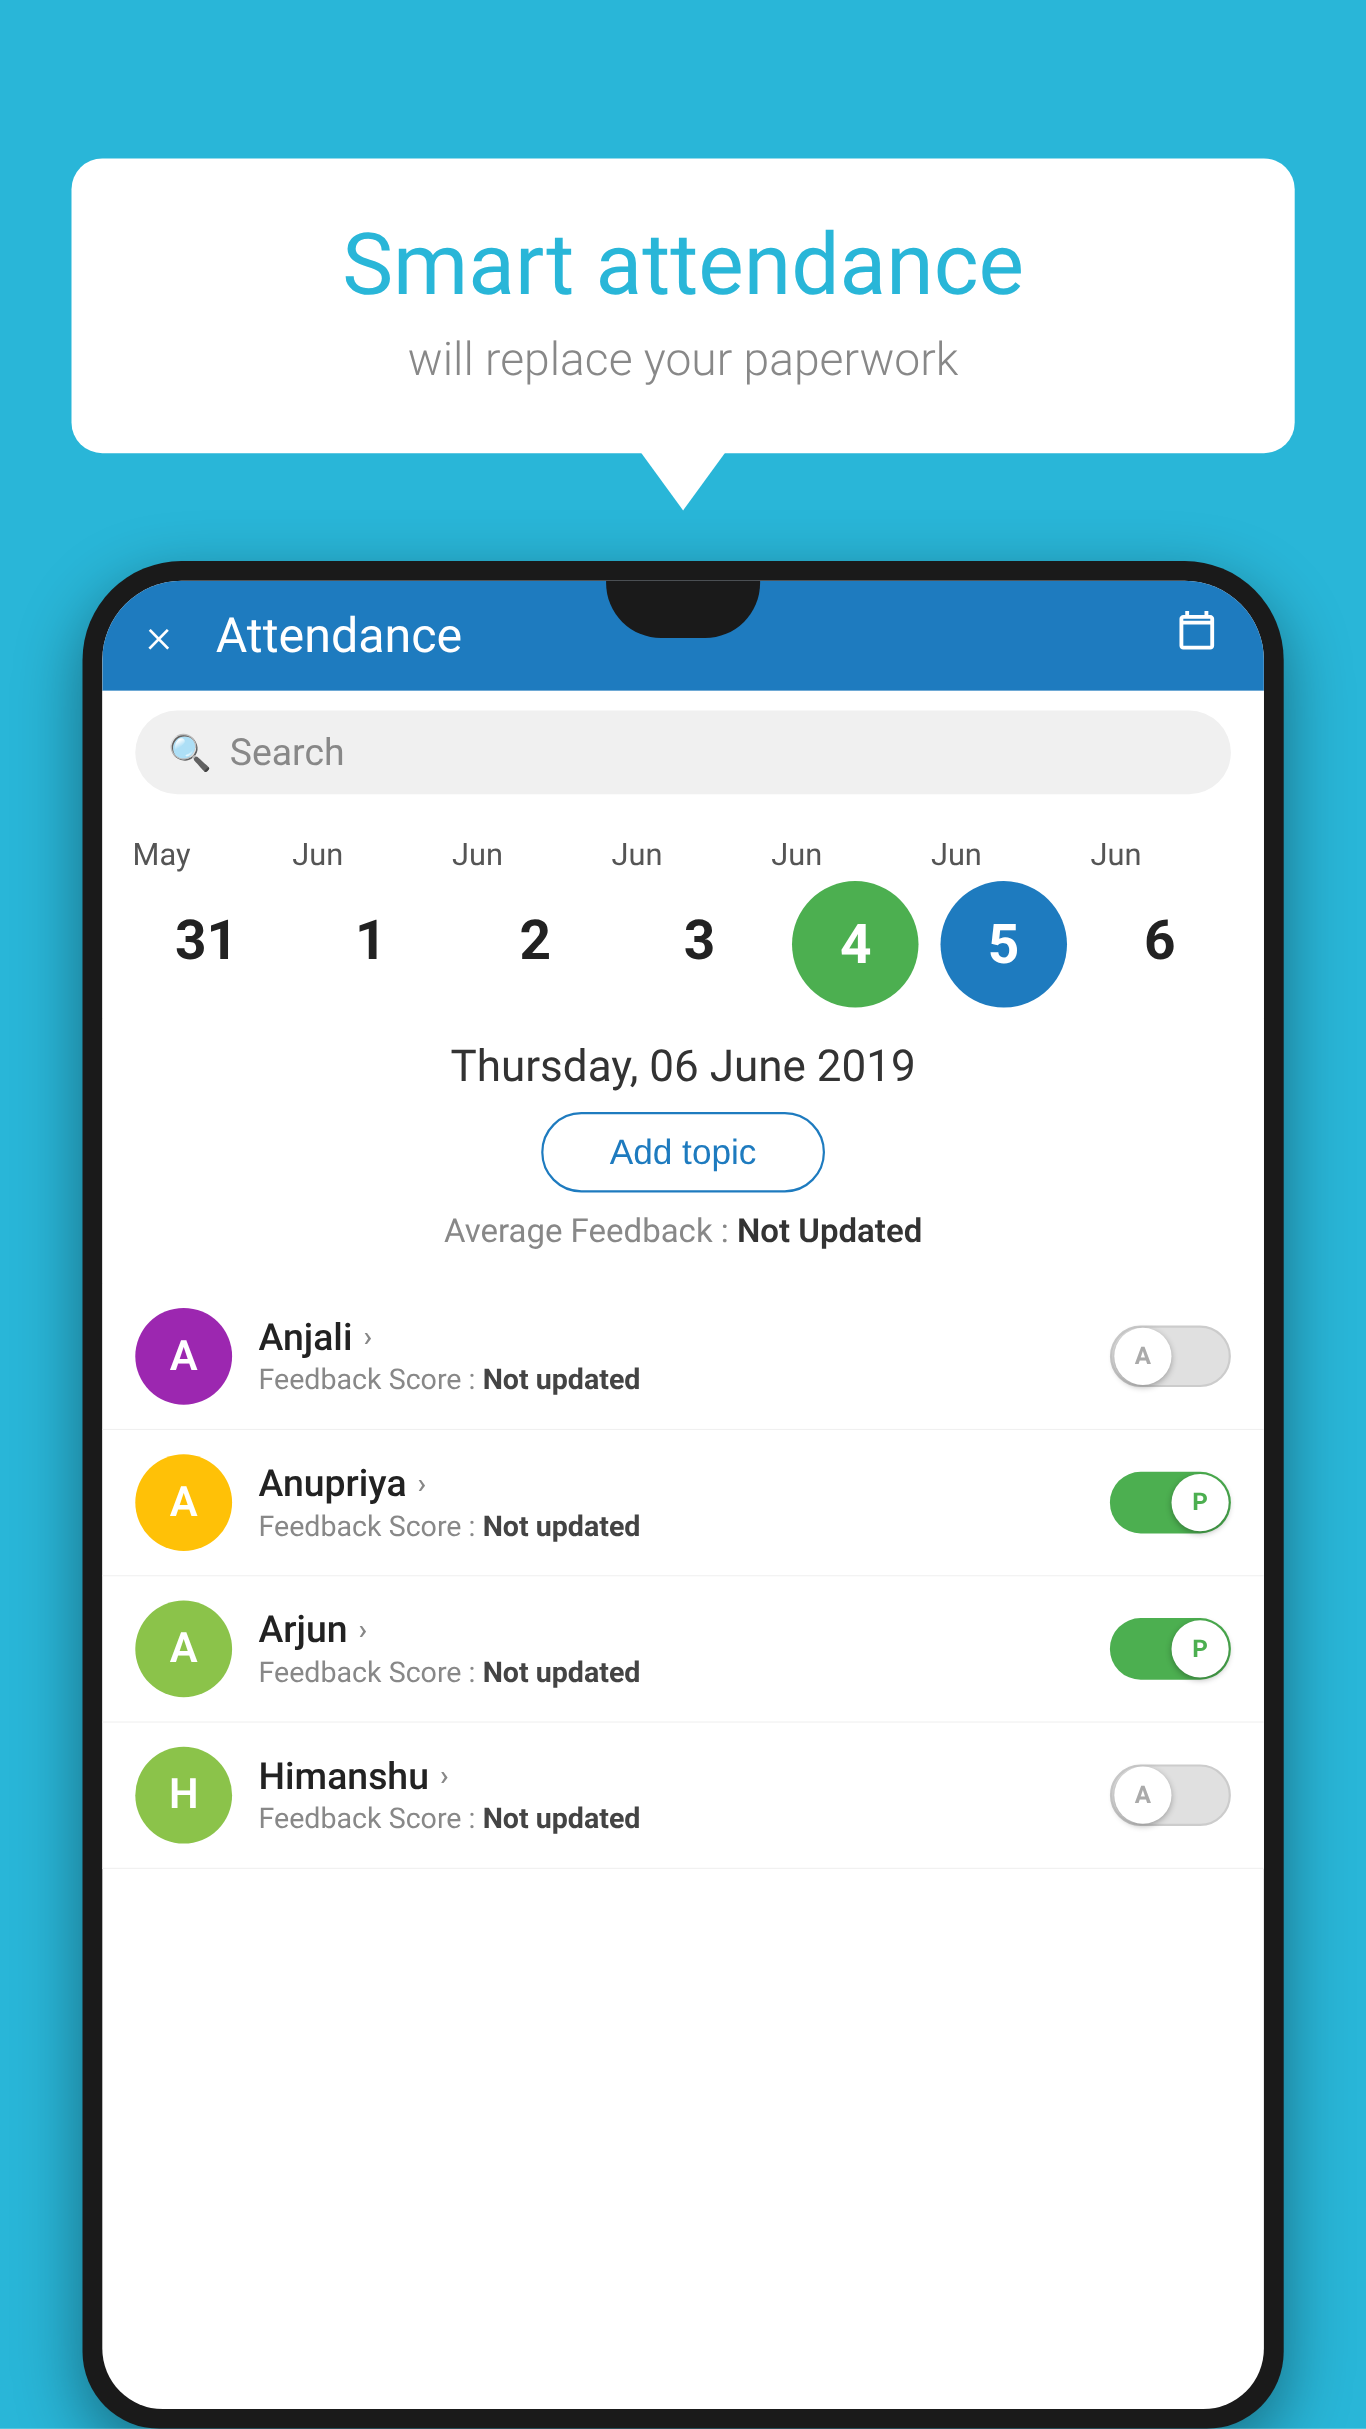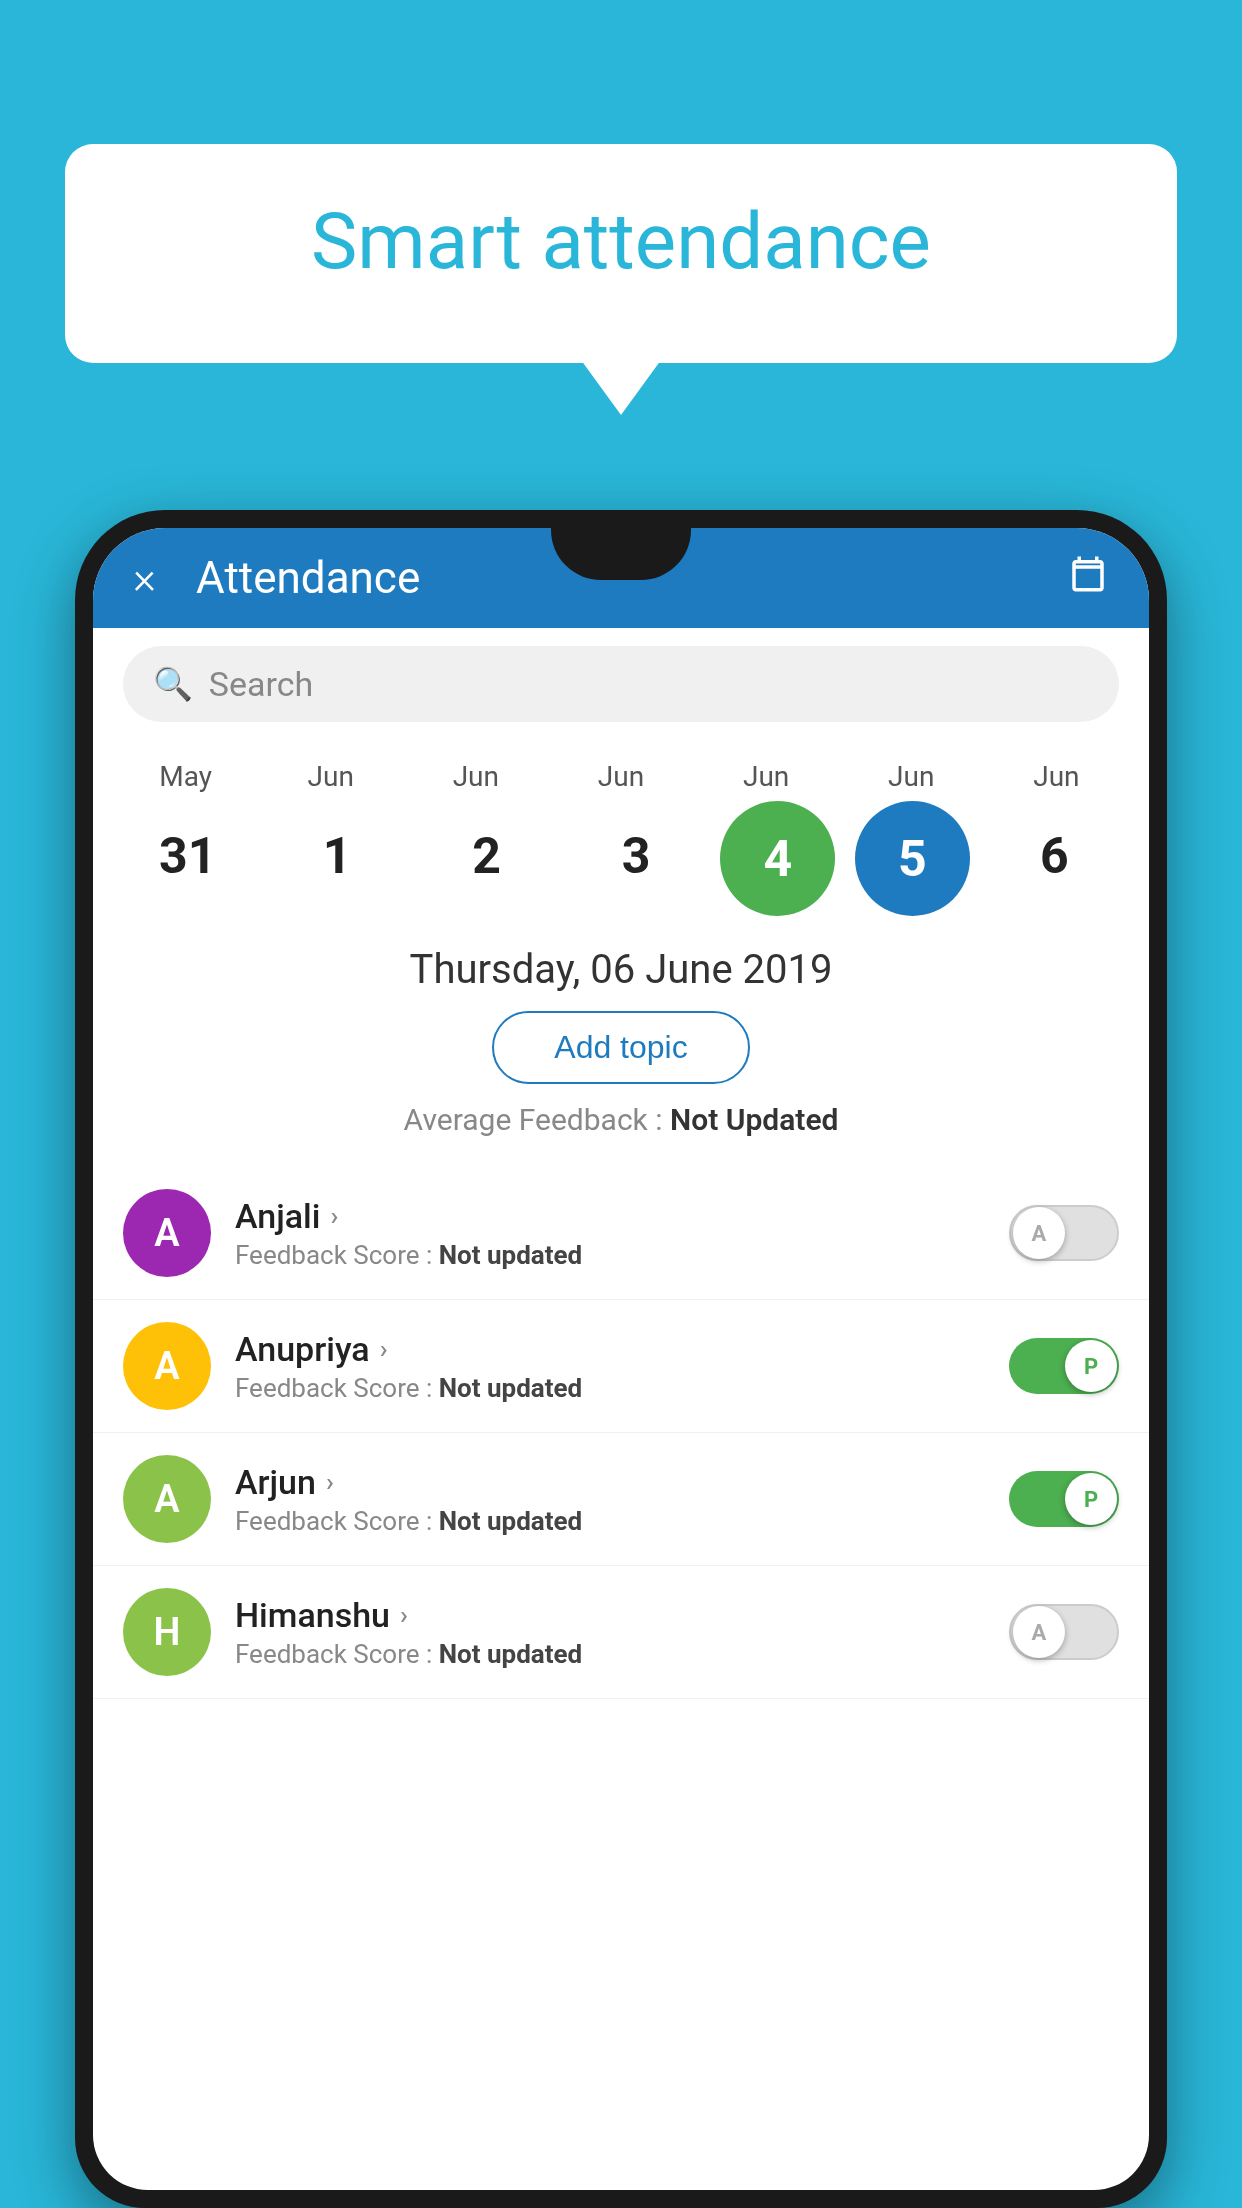--- a/index.html
+++ b/index.html
@@ -163,21 +163,20 @@
       background: white;
     }
     .calendar-months {
       display: flex;
       justify-content: space-around;
       margin-bottom: 8px;
     }
     .calendar-month {
       font-size: 28px;
       color: #555;
-      text-align: center;
       width: 130px;
     }
     .calendar-dates {
       display: flex;
       justify-content: space-around;
     }
     .calendar-day {
       width: 130px;
       height: 110px;
       display: flex;
@@ -335,20 +334,21 @@
       height: 42px;
       fill: white;
     }
   </style>
 </head>
 <body>
 
 <div class="speech-bubble-container">
   <div class="speech-bubble">
     <div class="title">Smart attendance</div>
+    <div class="subtitle">will replace your paperwork</div>
   </div>
 </div>
 
 <div class="phone-frame">
   <div class="phone-inner">
 
     <div class="notch"></div>
 
 
     <div class="app-bar">

